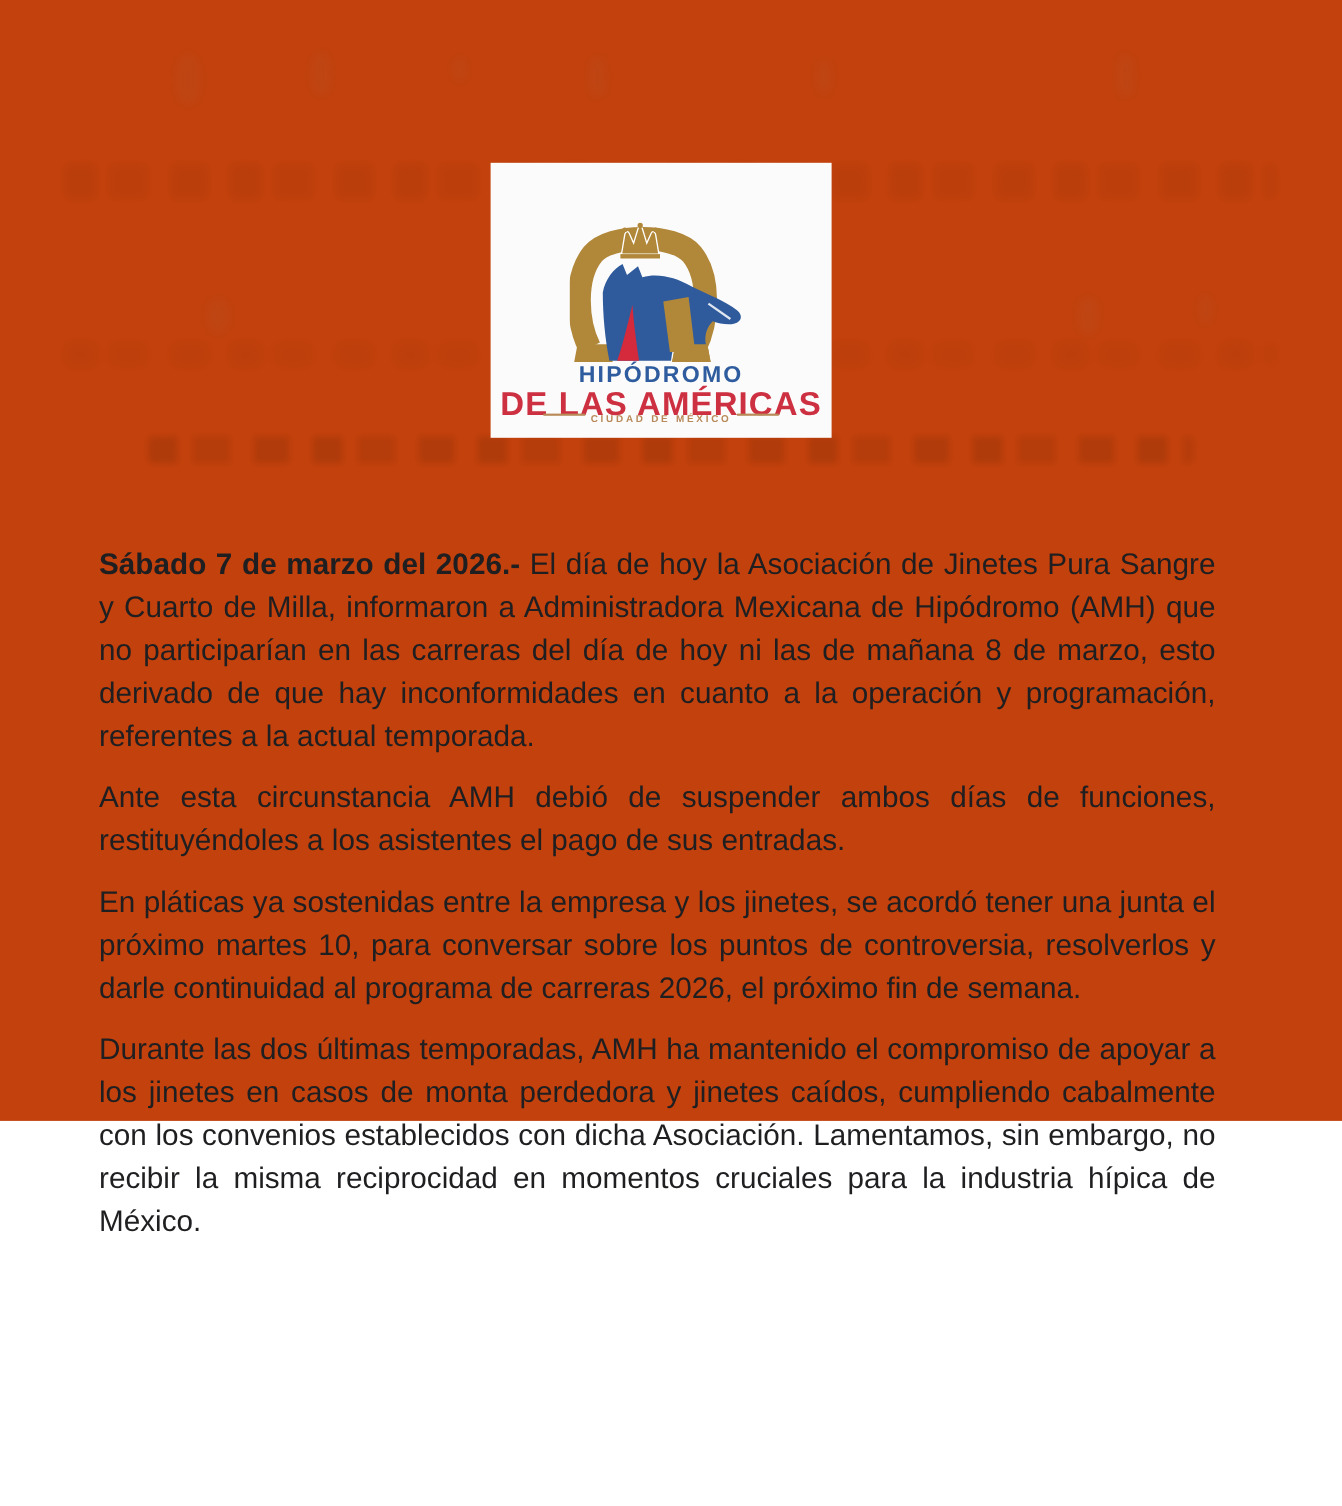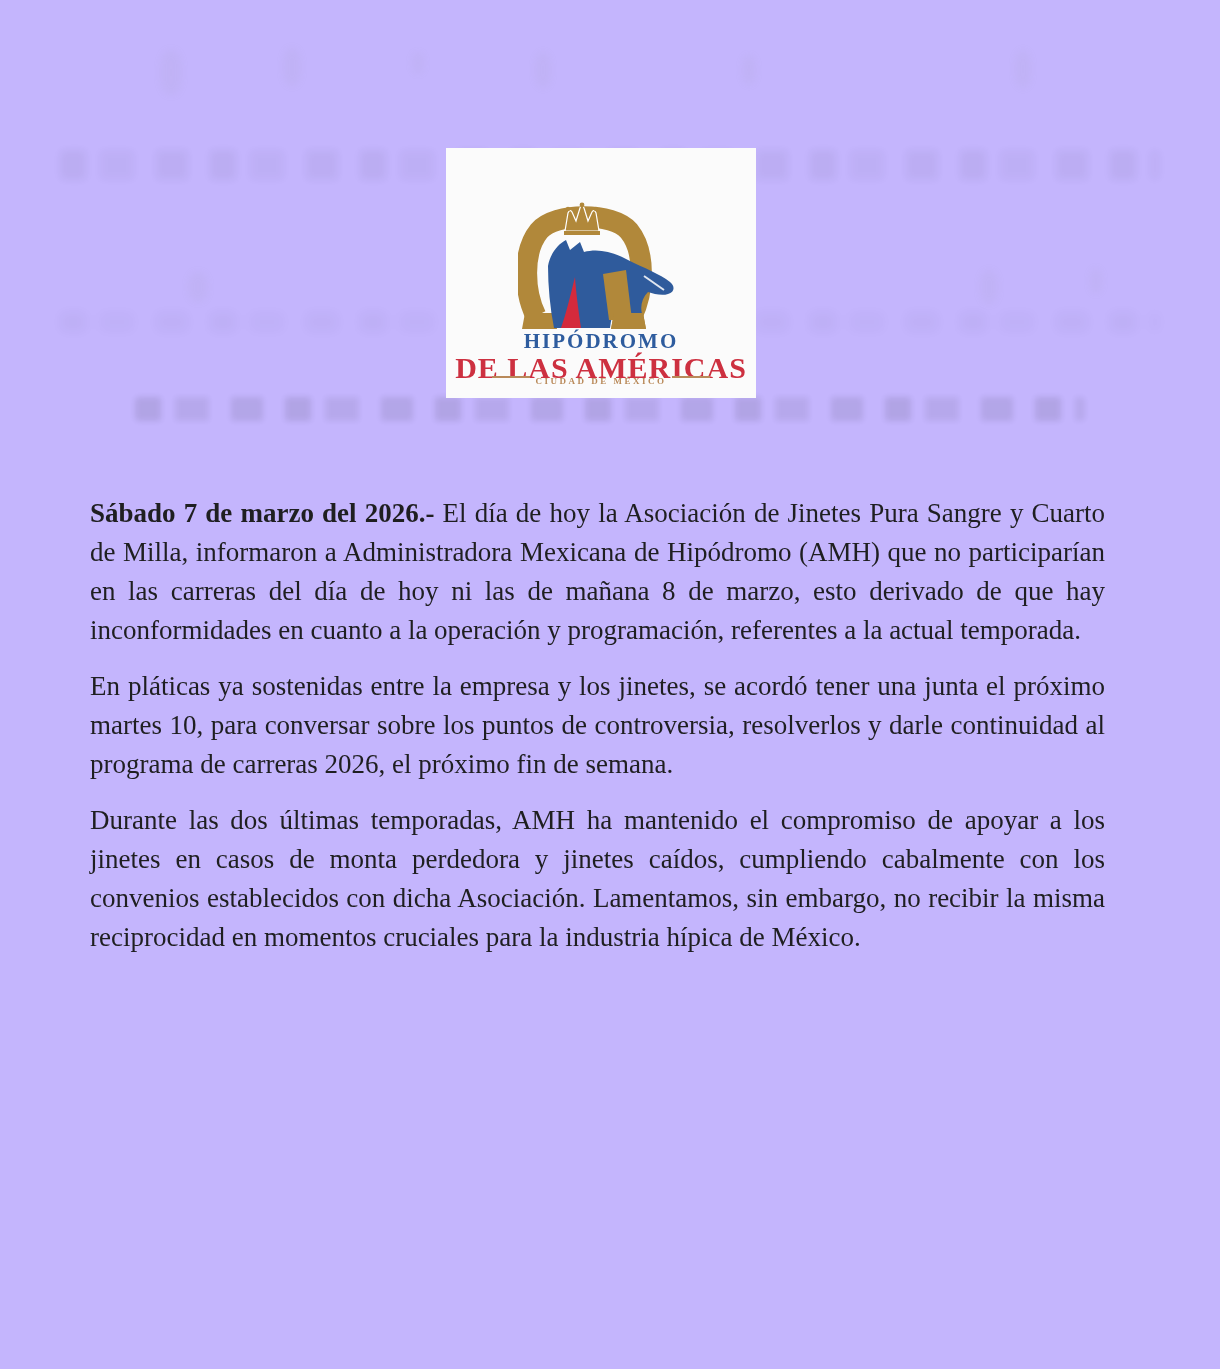--- a/index.html
+++ b/index.html
@@ -4,23 +4,22 @@
 <style>
   html, body {
     margin: 0; padding: 0;
     width: 1220px; height: 1369px;
     background: #ffffff;
     overflow: hidden;
     font-family: "Liberation Sans", "DejaVu Sans", sans-serif;
   }
   .page {
     position: relative;
-    width: 1220px; height: 1369px;
-    background: #c4b5fd;
-    font-family: Liberation Serif, serif;
+    width: 1220px; height: 1019px;
+    background: #c2410c;
   }
 
   
   .ghost-blob {
     position: absolute;
     background: #8a8a8a;
     opacity: 0.06;
     filter: blur(4px);
     border-radius: 40%;
   }
@@ -144,17 +143,18 @@
     <div class="tagline">
       <span class="tagline-rule" style="background:#b98a5a;"></span>
       <span class="tagline-text" style="color:#b98a5a;">CIUDAD DE MÉXICO</span>
       <span class="tagline-rule" style="background:#b98a5a;"></span>
     </div>
   </div>
 
 
   <div class="doc-body">
     <p class="para"><span class="lead">Sábado 7 de marzo del 2026.-</span><span> El día de hoy la Asociación de Jinetes Pura Sangre y Cuarto de Milla, informaron a Administradora Mexicana de Hipódromo (AMH) que no participarían en las carreras del día de hoy ni las de mañana 8 de marzo, esto derivado de que hay inconformidades en cuanto a la operación y programación, referentes a la actual temporada.</span></p>
+    <p class="para"><span>Ante esta circunstancia AMH debió de suspender ambos días de funciones, restituyéndoles a los asistentes el pago de sus entradas.</span></p>
     <p class="para"><span>En pláticas ya sostenidas entre la empresa y los jinetes, se acordó tener una junta el próximo martes 10, para conversar sobre los puntos de controversia, resolverlos y darle continuidad al programa de carreras 2026, el próximo fin de semana.</span></p>
     <p class="para"><span>Durante las dos últimas temporadas, AMH ha mantenido el compromiso de apoyar a los jinetes en casos de monta perdedora y jinetes caídos, cumpliendo cabalmente con los convenios establecidos con dicha Asociación. Lamentamos, sin embargo, no recibir la misma reciprocidad en momentos cruciales para la industria hípica de México.</span></p>
   </div>
 
 </div>
 
 </body></html>

